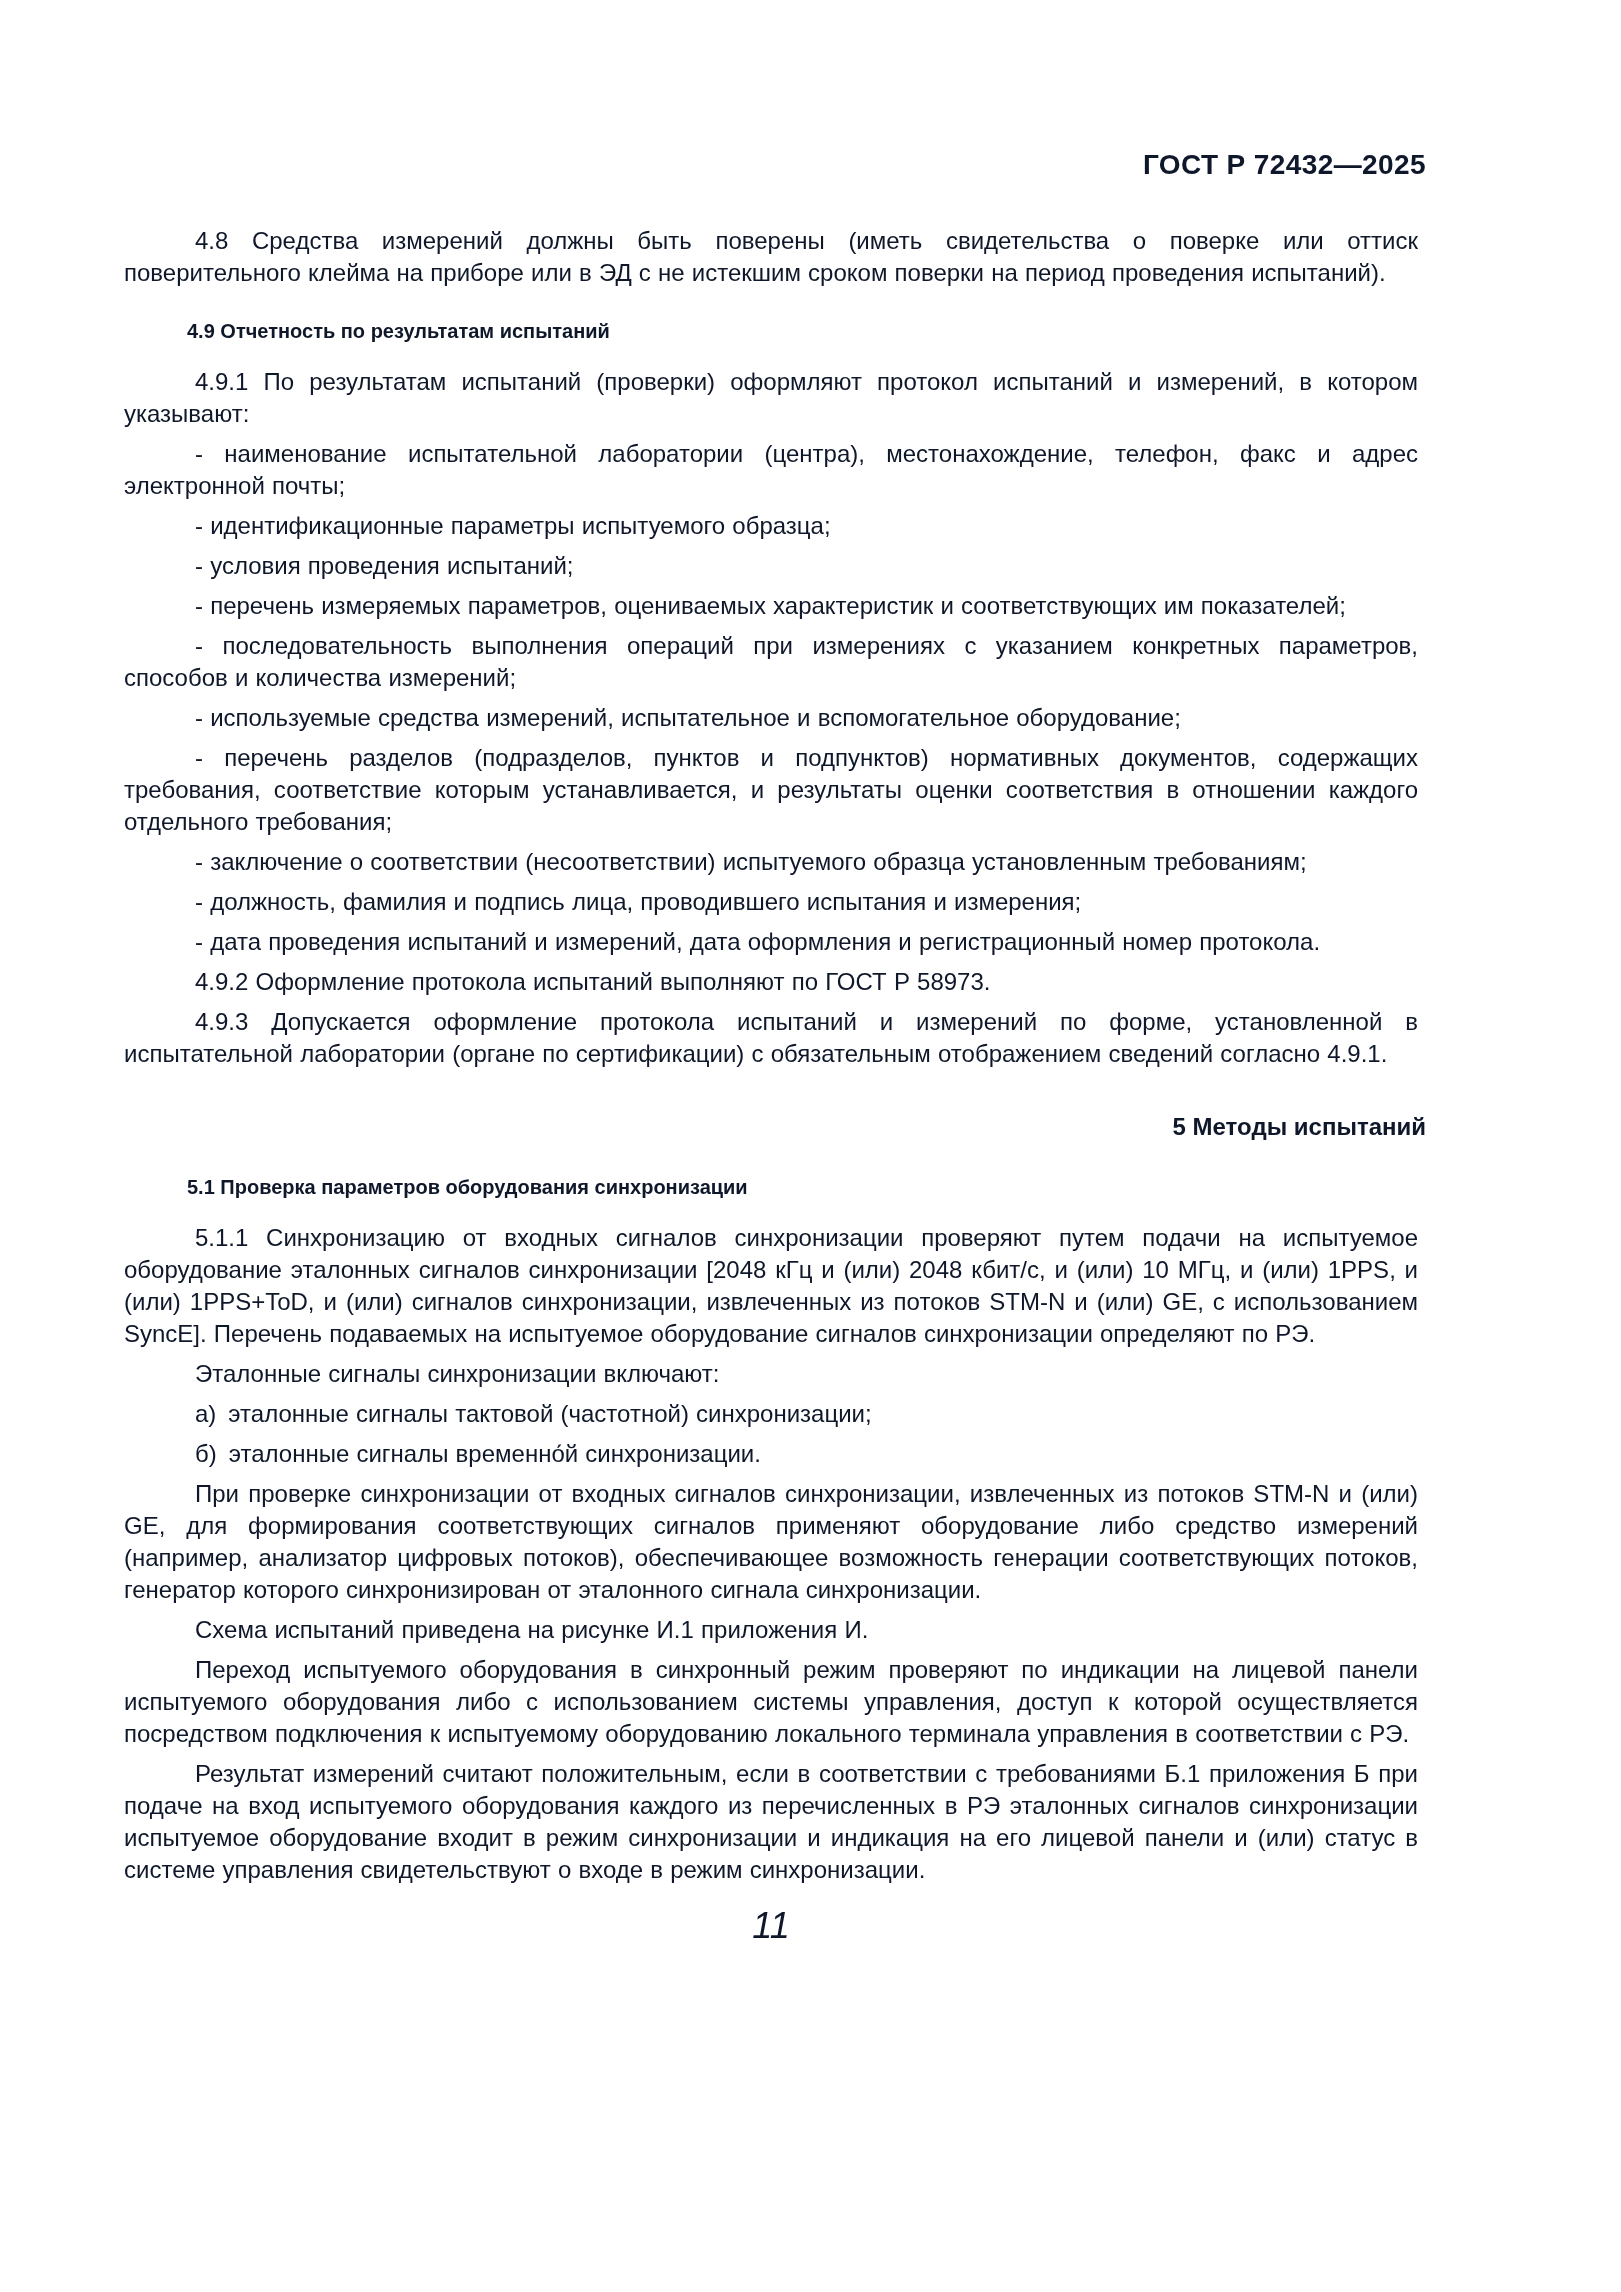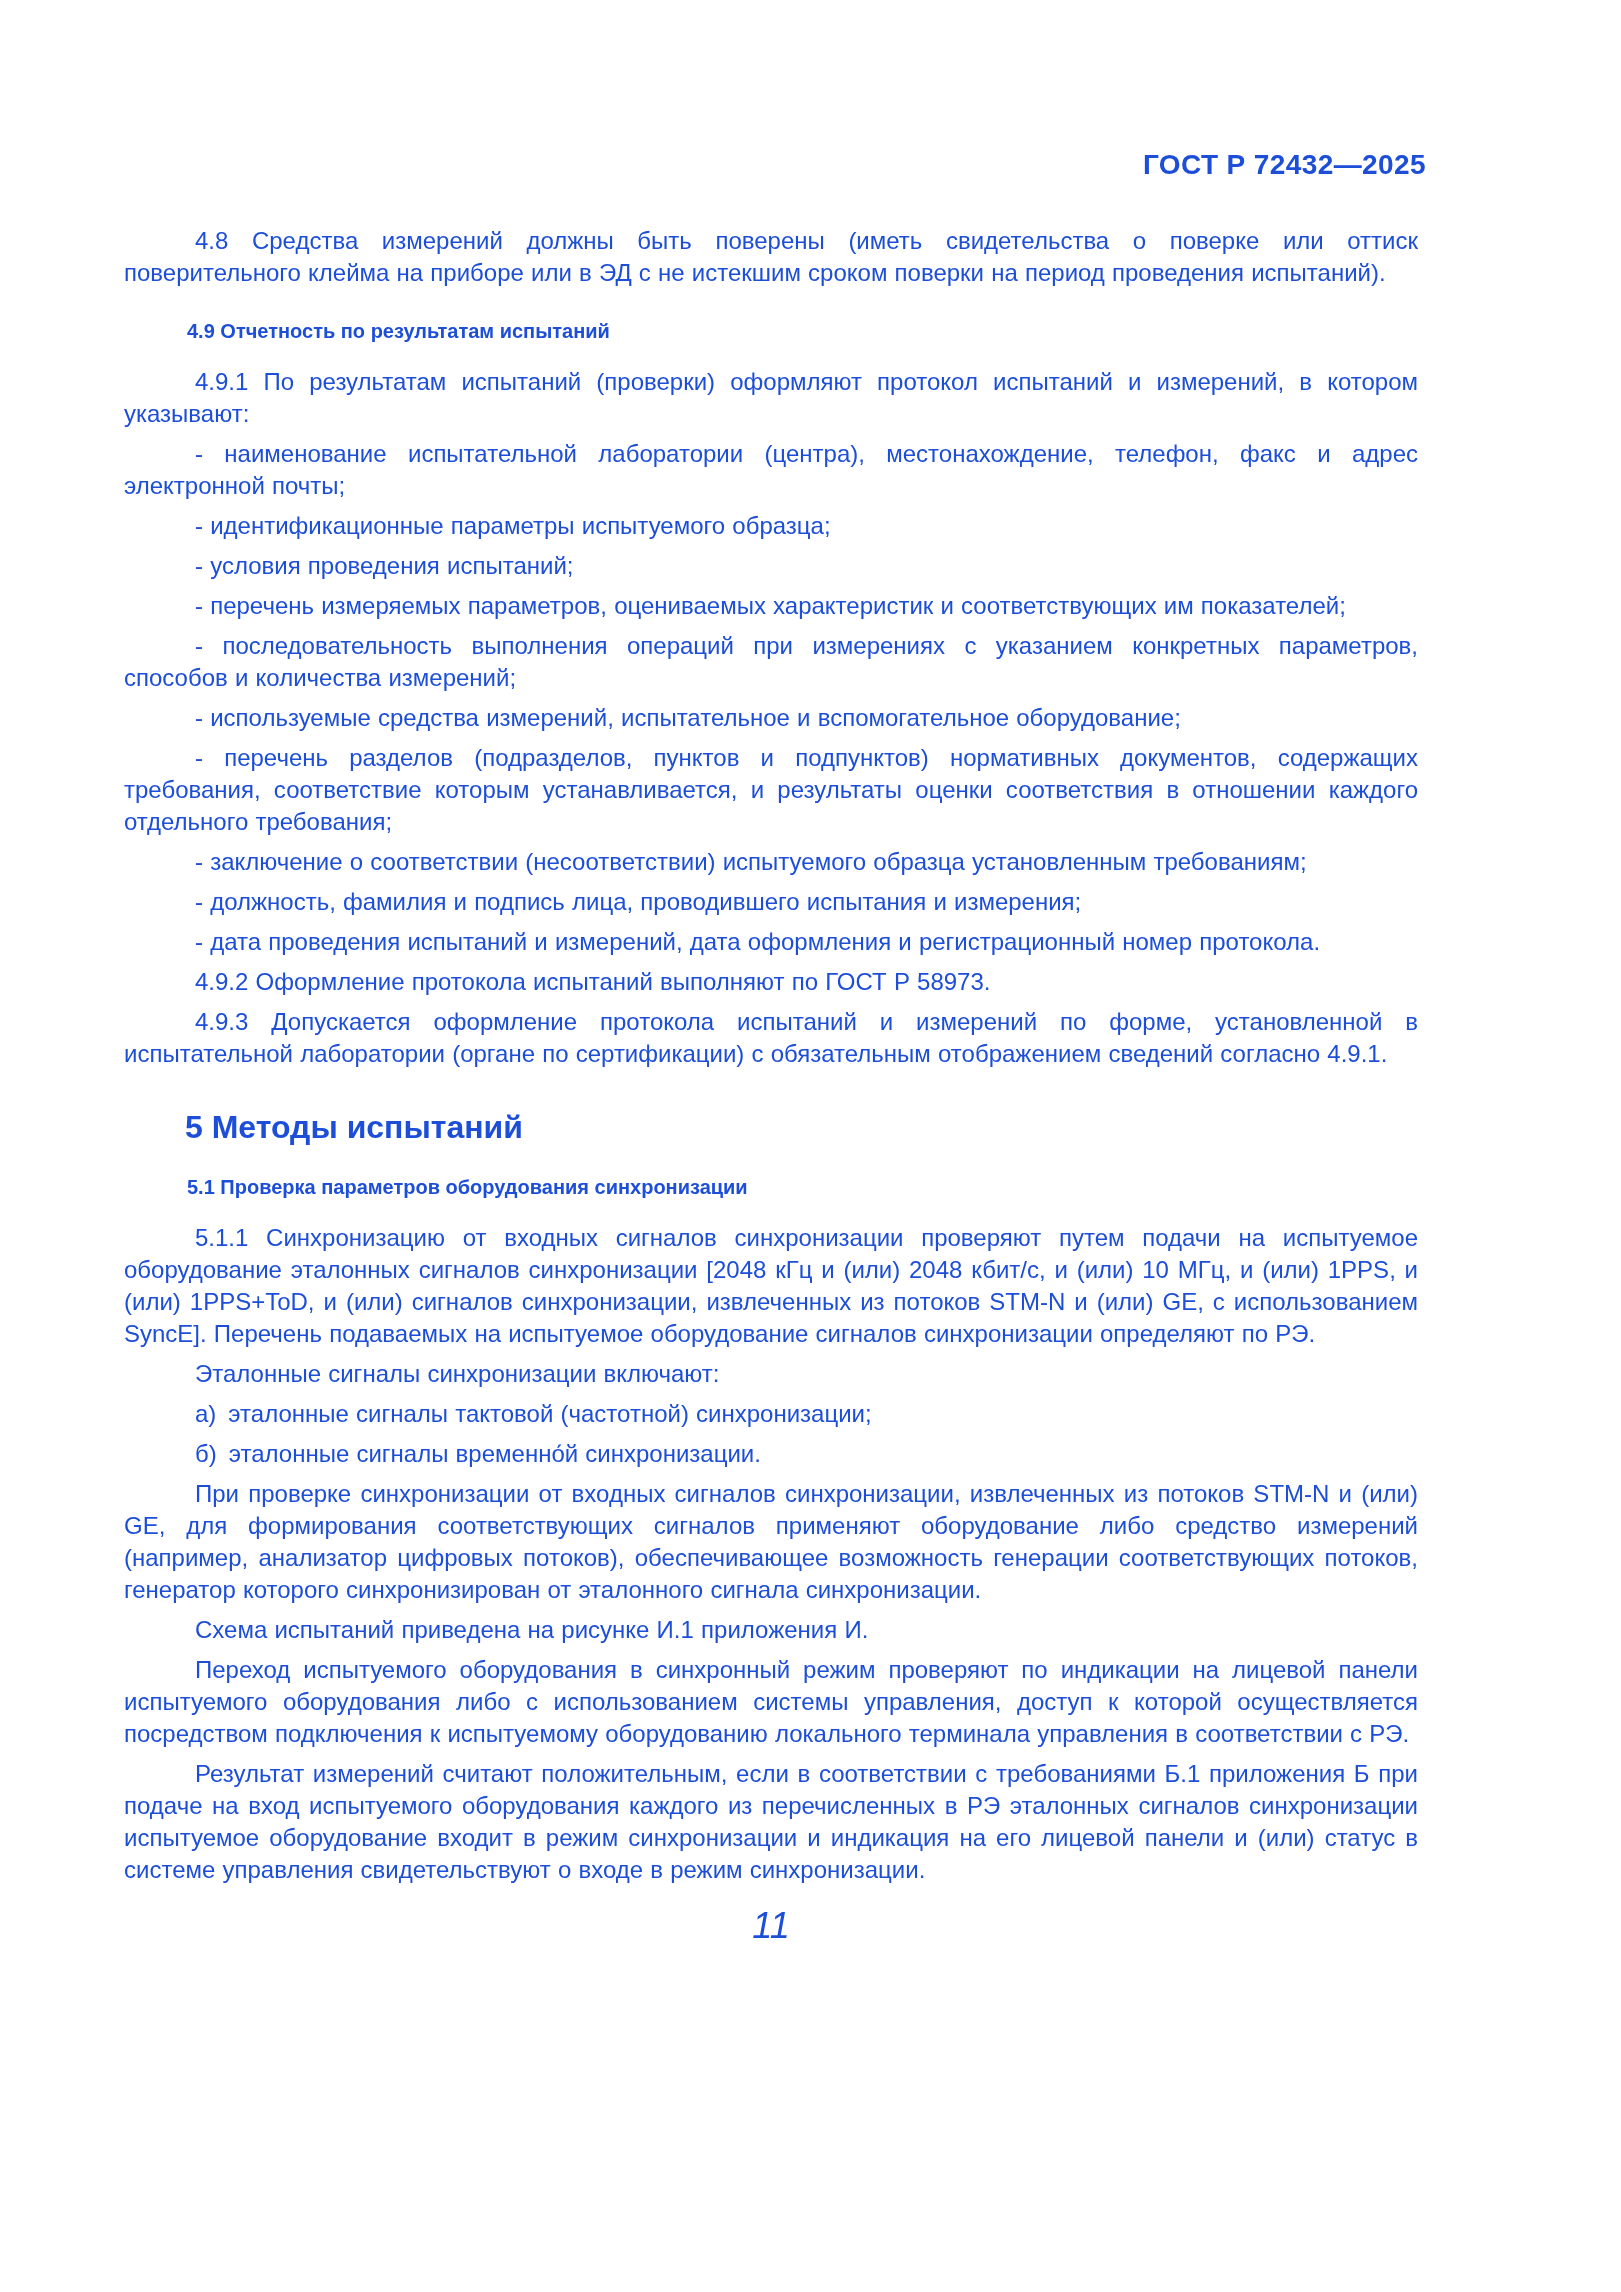--- a/index.html
+++ b/index.html
@@ -7,21 +7,21 @@
     padding: 0;
     background: #ffffff;
   }
   .page {
     position: relative;
     width: 1621px;
     height: 2274px;
     background: #ffffff;
     overflow: hidden;
     font-family: "Liberation Sans", sans-serif;
-    color: #1d4ed8;
+    color: #0f172a;
   }
   .content {
     position: absolute;
     left: 116px;
     top: 149px;
     width: 1310px;
   }
   .doc-header {
     text-align: right;
     font-weight: bold;
@@ -40,25 +40,25 @@
   }
   .h2 {
     font-size: 20px;
     line-height: 32px;
     font-weight: bold;
     text-indent: 71px;
     text-align: left;
     margin: 25.5px 0 19.6px 0;
   }
   .h1 {
-    font-size: 32px;
+    font-size: 24px;
     line-height: 36px;
     font-weight: bold;
     text-indent: 69px;
-    text-align: left;
+    text-align: right;
     margin: 39px 0 23.5px 0;
   }
   .page-num {
     text-align: center;
     font-size: 36px;
     line-height: 32px;
     margin-top: 23.5px;
     font-style: italic;
   }
 </style>

